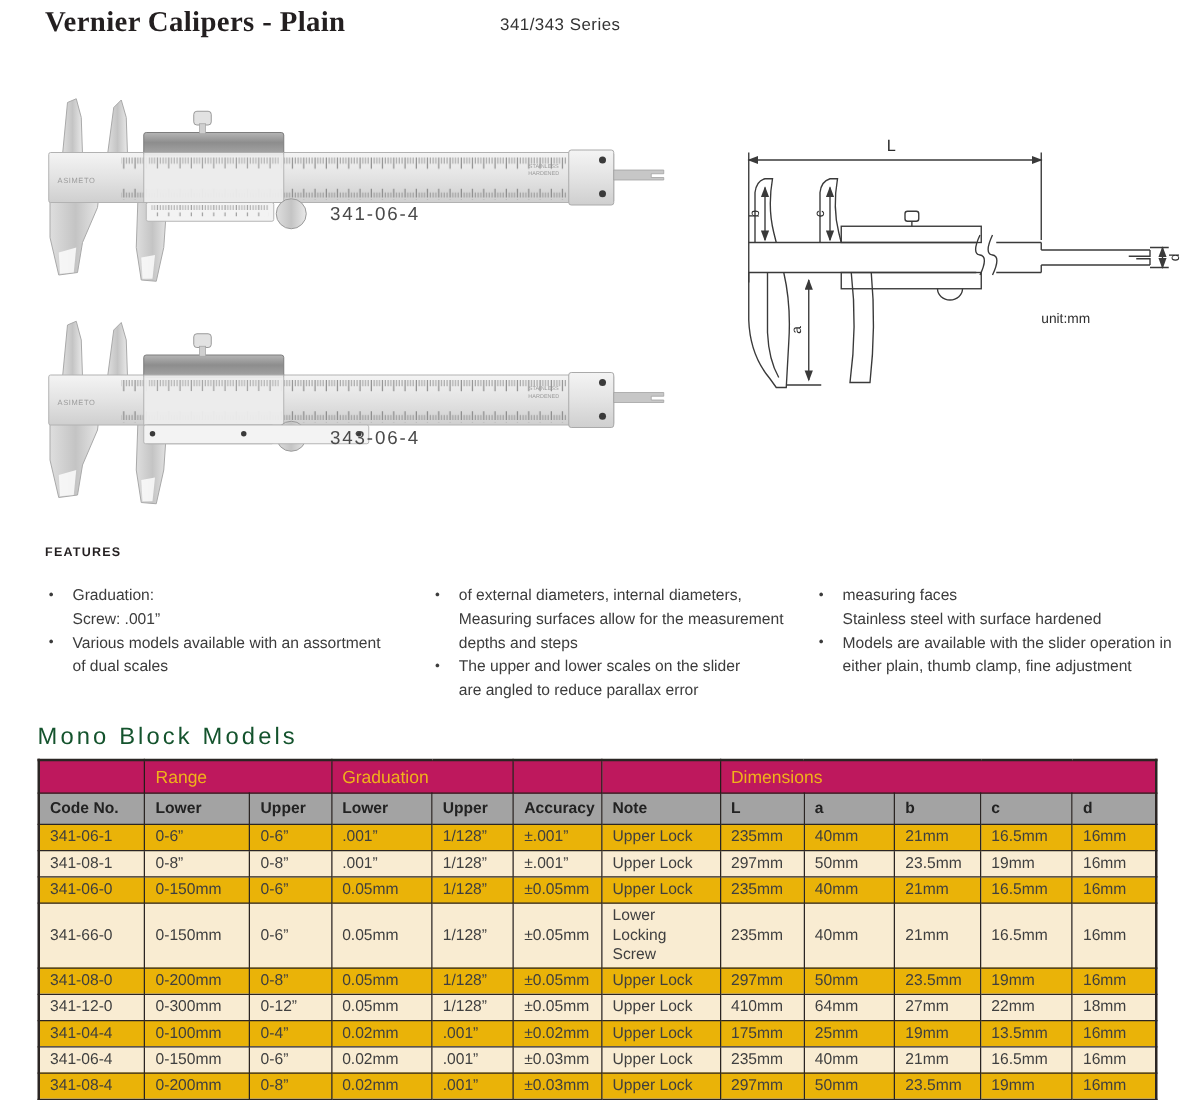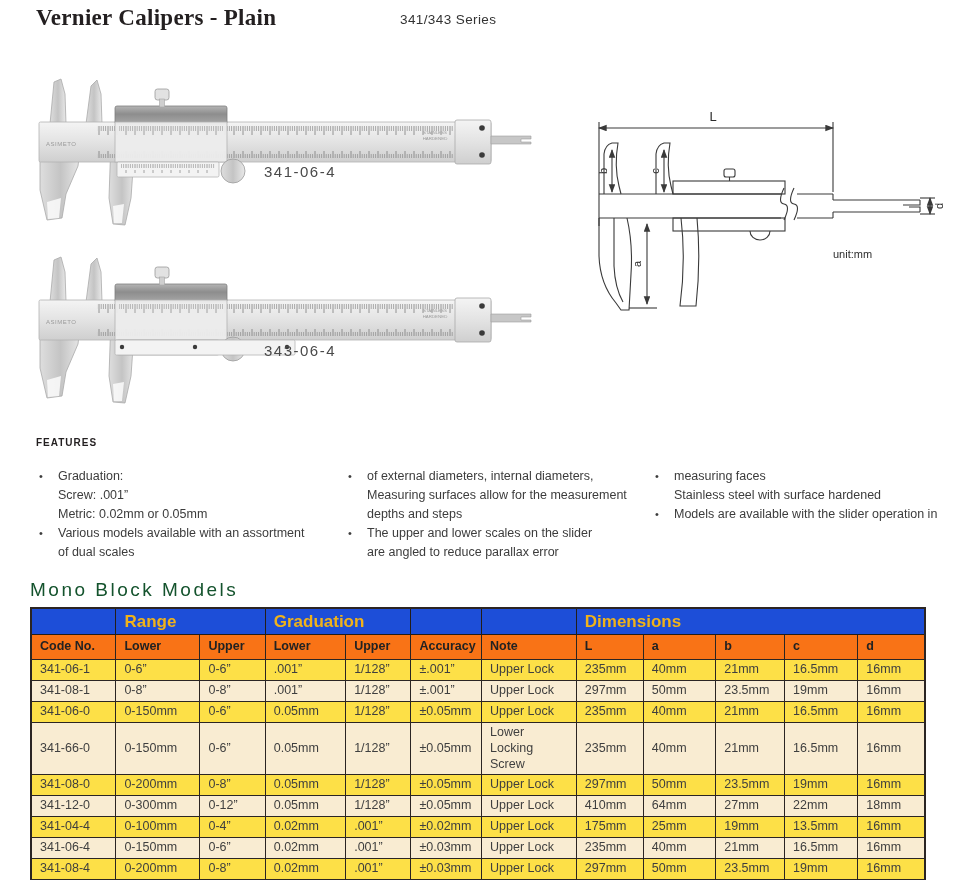--- a/index.html
+++ b/index.html
@@ -18,23 +18,23 @@
   .feat-col{top:467px;width:300px;font-size:12.5px;line-height:19px;color:#3c3c3c;}
   .feat-item{position:relative;padding-left:22px;}
   .feat-item .bullet{position:absolute;left:3px;top:0;font-size:11px;}
   
   .mono-head{left:30px;top:579px;font-size:19px;letter-spacing:2.5px;color:#14532d;font-weight:500;}
   table.spec{
     position:absolute;left:30px;top:607px;width:896px;border-collapse:collapse;
     font-size:12.5px;color:#3f3f3f;border:2px solid #2b2523;table-layout:fixed;
   }
   table.spec th,table.spec td{border:1px solid #2b2523;padding:2px 8px;text-align:left;vertical-align:middle;line-height:1.25;}
-  tr.grp th{background:#1d4ed8;color:#f0b21a;border-color:#241d18;font-size:17px;font-weight:bold;height:21px;}
-  tr.sub th{background:#f97316;color:#222;font-weight:bold;height:20px;font-size:12.5px;}
-  tbody tr{height:21px;background:#fde047;}
+  tr.grp th{background:#be185d;color:#f0b21a;border-color:#241d18;font-size:14px;font-weight:normal;height:21px;}
+  tr.sub th{background:#a3a3a3;color:#222;font-weight:bold;height:20px;font-size:12.5px;}
+  tbody tr{height:21px;background:#eab308;}
   tbody tr.alt{background:#f9ecd2;}
   svg text{font-family:"Liberation Sans","DejaVu Sans",sans-serif;}
 </style>
 </head>
 <body>
 
 <svg width="0" height="0" style="position:absolute" aria-hidden="true">
   <defs>
     <linearGradient id="metal" x1="0" y1="0" x2="0" y2="1">
       <stop offset="0" stop-color="#f4f4f4"></stop>
@@ -190,21 +190,20 @@
   </g>
   <text x="248" y="152" font-size="11" fill="#2d2d2d" stroke="none">unit:mm</text>
 </svg>
 
 <div class="abs features-head">FEATURES</div>
 <div class="abs feat-col" style="left:36px">
     <div class="feat-item">
       <span class="bullet">•</span>
       <div>Graduation:</div>
       <div>Screw: .001”</div>
-      <div>Metric: 0.02mm or 0.05mm</div>
     </div>
     <div class="feat-item">
       <span class="bullet">•</span>
       <div>Various models available with an assortment</div>
       <div>of dual scales</div>
     </div>
   </div>
 <div class="abs feat-col" style="left:345px">
     <div class="feat-item">
       <span class="bullet">•</span>
@@ -220,20 +219,21 @@
   </div>
 <div class="abs feat-col" style="left:652px">
     <div class="feat-item">
       <span class="bullet">•</span>
       <div>measuring faces</div>
       <div>Stainless steel with surface hardened</div>
     </div>
     <div class="feat-item">
       <span class="bullet">•</span>
       <div>Models are available with the slider operation in</div>
+      <div>either plain, thumb clamp, fine adjustment</div>
     </div>
   </div>
 
 <div class="abs mono-head">Mono Block Models</div>
 <table class="spec">
   <colgroup>
     <col style="width:9.5%">
       <col style="width:9.4%">
       <col style="width:7.3%">
       <col style="width:9.0%">

